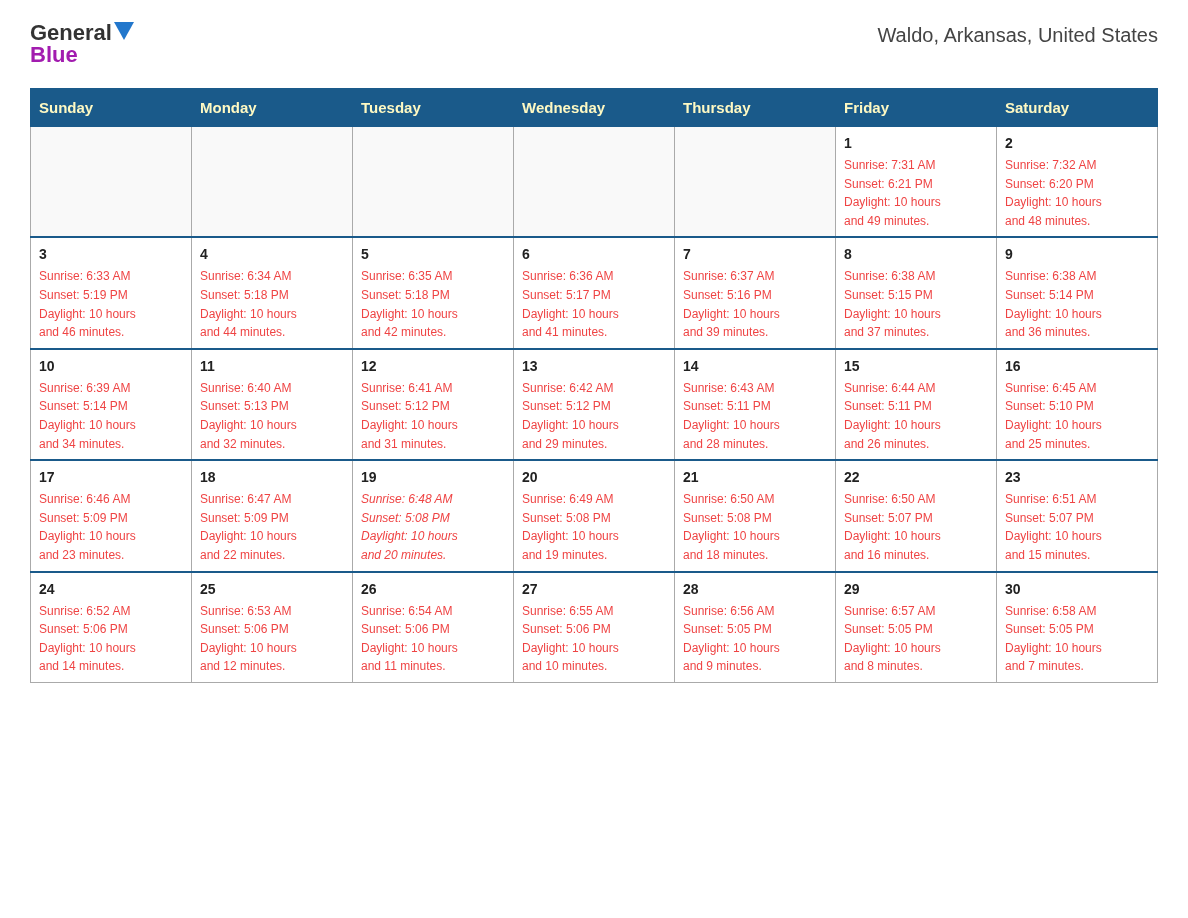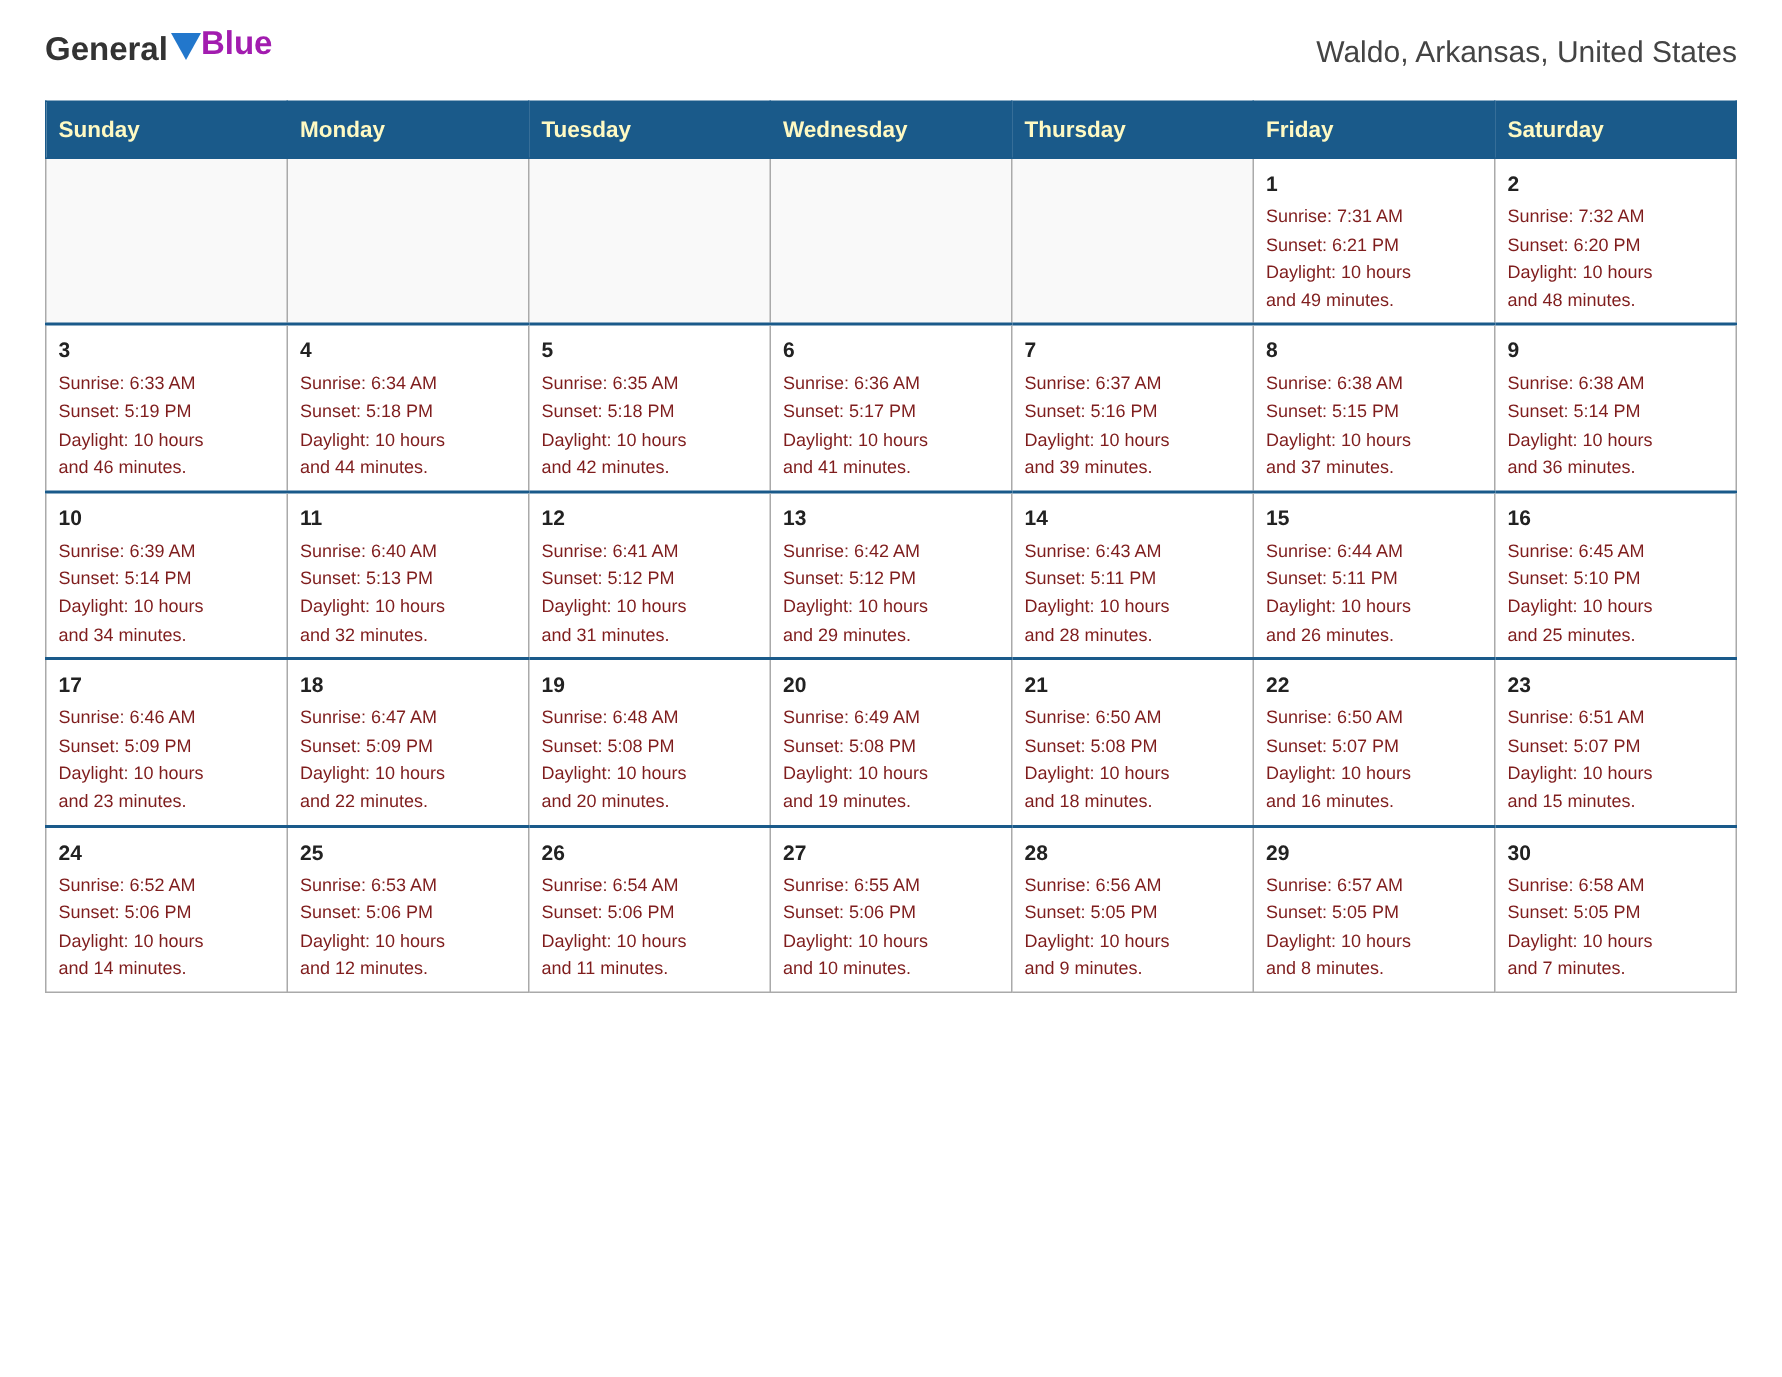--- a/index.html
+++ b/index.html
@@ -11,21 +11,21 @@
       min-height: 918px;
     }
     .header-area {
       display: flex;
       justify-content: space-between;
       align-items: flex-start;
       margin-bottom: 20px;
     }
     .logo-area {
       display: flex;
-      flex-direction: row;
+      flex-direction: column;
       align-items: flex-start;
     }
     .logo-text {
       display: flex;
       align-items: center;
       font-size: 22px;
       font-weight: bold;
       color: #333;
     }
     .logo-general {
@@ -87,21 +87,21 @@
     }
     .day-number {
       font-size: 14px;
       font-weight: bold;
       color: #222;
       display: block;
       margin-bottom: 2px;
     }
     .day-info {
       font-size: 12px;
-      color: #7f1d1d;
+      color: #ef4444;
       line-height: 1.55;
     }
     .empty-cell {
       background: #f9f9f9;
     }
     .row-border td {
       border-top: 2px solid #1a5a8a;
     }
   </style>
 </head>
@@ -266,21 +266,21 @@
         </td>
         <td>
           <span class="day-number">18</span>
           <div class="day-info" style="white-space: pre-line;">Sunrise: 6:47 AM
 Sunset: 5:09 PM
 Daylight: 10 hours
 and 22 minutes.</div>
         </td>
         <td>
           <span class="day-number">19</span>
-          <div class="day-info" style="white-space: pre-line;">Sunrise: 6:48 AM
+          <div class="day-info" style="white-space: pre-line; font-style: italic;">Sunrise: 6:48 AM
 Sunset: 5:08 PM
 Daylight: 10 hours
 and 20 minutes.</div>
         </td>
         <td>
           <span class="day-number">20</span>
           <div class="day-info" style="white-space: pre-line;">Sunrise: 6:49 AM
 Sunset: 5:08 PM
 Daylight: 10 hours
 and 19 minutes.</div>

